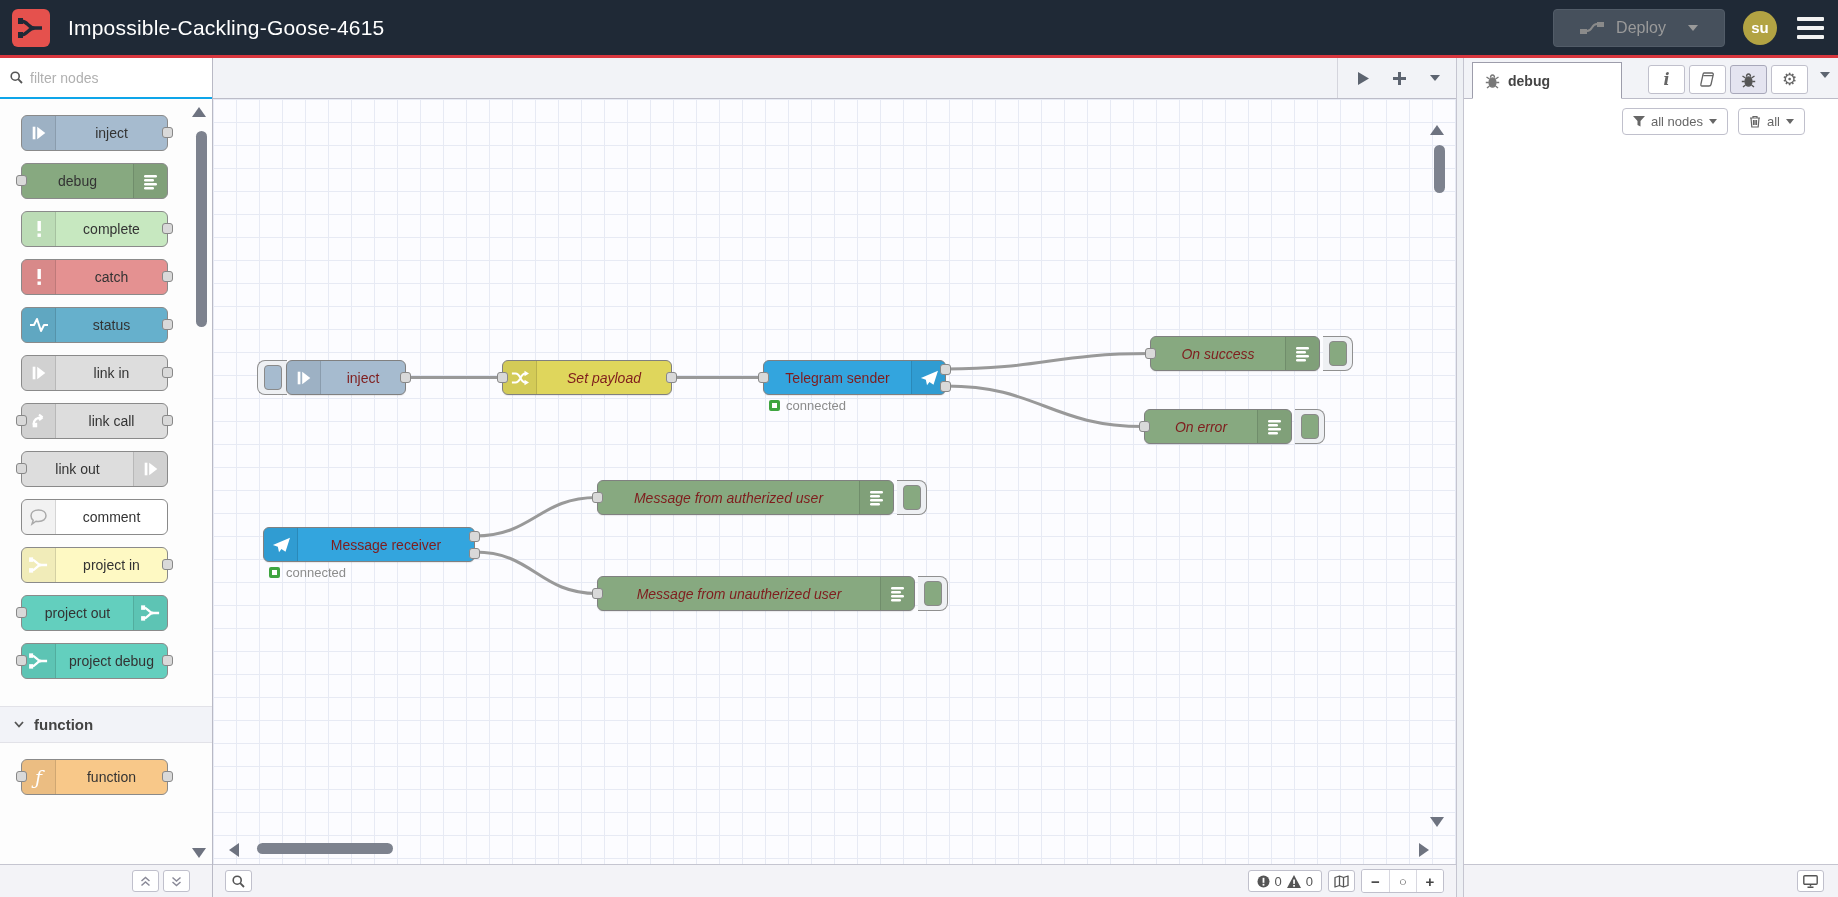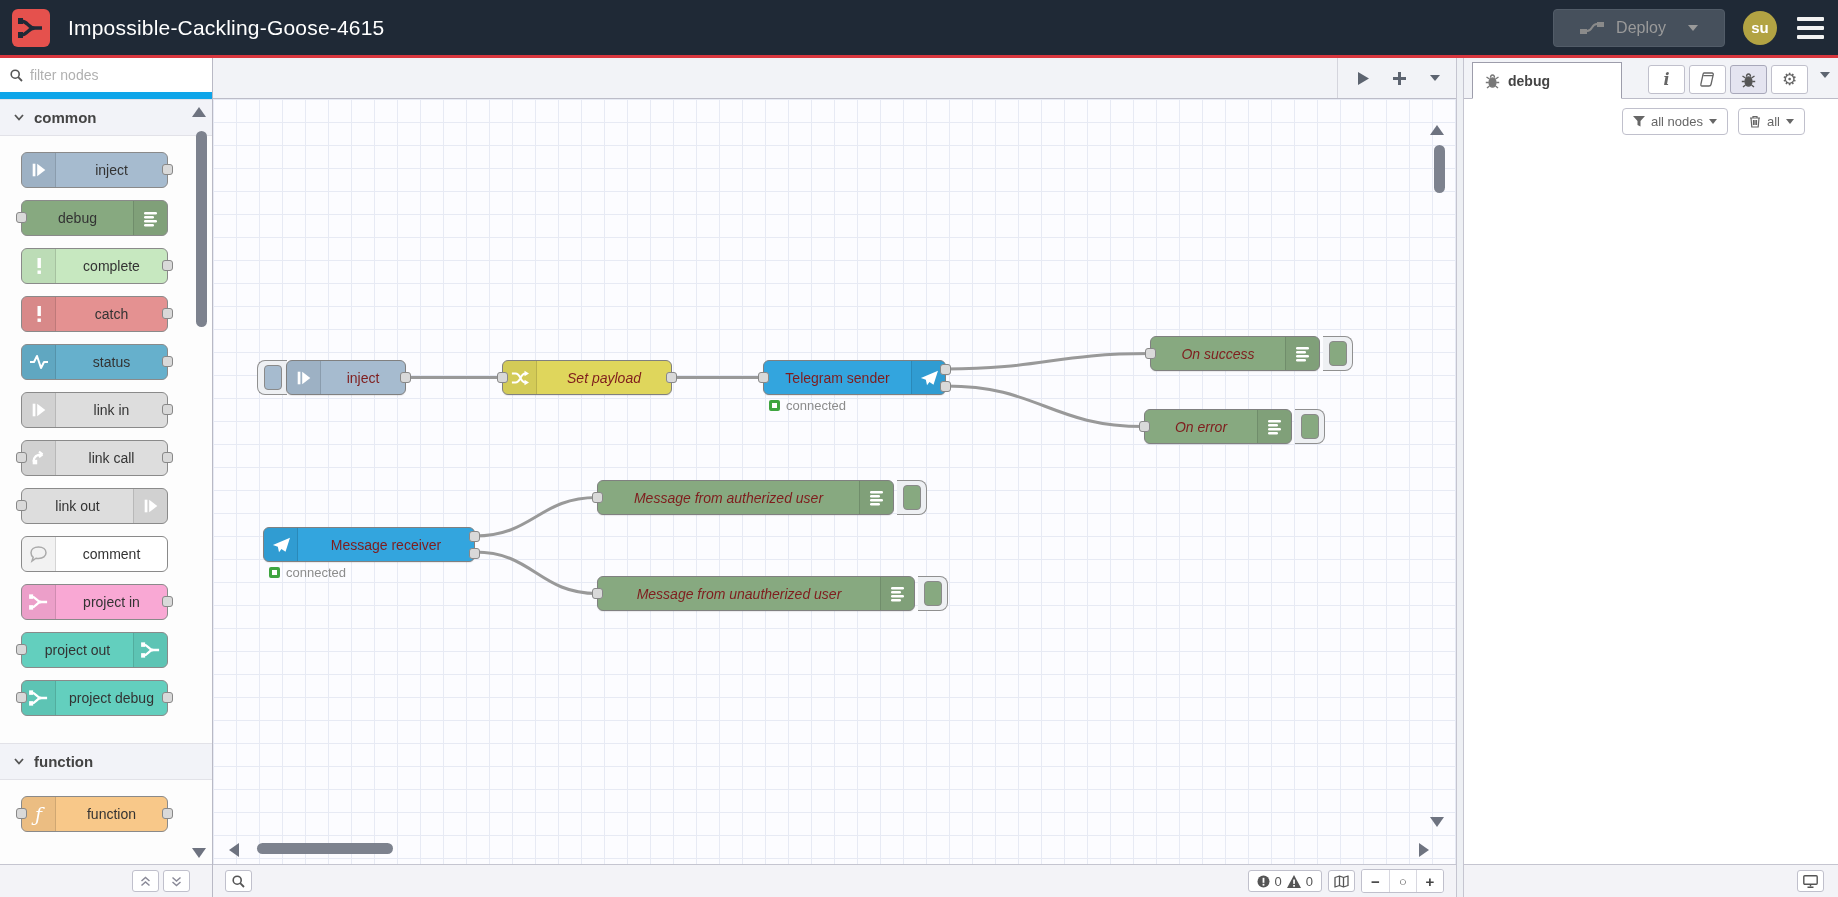--- a/index.html
+++ b/index.html
@@ -15,21 +15,21 @@
   .deploy-caret { margin-left:10px; }
   .avatar { width:34px; height:34px; border-radius:50%; background:#b2a343; color:#fff; font-size:15px; font-weight:bold; display:flex; align-items:center; justify-content:center; }
   .hamburger { display:flex; flex-direction:column; gap:5px; padding:4px 2px; cursor:pointer; }
   .hamburger span { display:block; width:27px; height:4px; background:#f2f2f2; border-radius:1px; }
 
   
   .main { display:flex; height:839px; }
 
   
   .palette { width:213px; border-right:1px solid #b9b9c5; background:#fff; display:flex; flex-direction:column; position:relative; }
-  .palette-search { height:41px; border-bottom:7px solid #0ea5e9; display:flex; align-items:center; padding:0 10px; gap:7px; background:#fff; }
+  .palette-search { height:41px; border-bottom:2px solid #0ea5e9; display:flex; align-items:center; padding:0 10px; gap:7px; background:#fff; }
   .palette-search input { border:none; outline:none; font-size:14px; color:#555; width:150px; background:transparent; }
   .palette-search input::placeholder { color:#b0b0b0; }
   .palette-list { flex:1; overflow:hidden; background:#fdfdfd; position:relative; }
   .cat-header { background:#f2f3f8; border-top:1px solid #e2e2e8; border-bottom:1px solid #e2e2e8; padding:9px 14px; font-size:15px; font-weight:bold; color:#444; display:flex; align-items:center; gap:10px; cursor:pointer; }
   .pal-node { position:relative; width:147px; height:36px; margin:12px 0 0 21px; border:1px solid #8a8a8a; border-radius:6px; display:flex; align-items:stretch; font-size:14px; color:#333; cursor:grab; background:#ddd; }
   .pal-node.first { margin-top:16px; }
   .icon-region { width:34px; display:flex; align-items:center; justify-content:center; background:rgba(0,0,0,0.05); flex:none; }
   .icon-region.left { border-right:1px solid rgba(0,0,0,0.12); border-radius:5px 0 0 5px; }
   .icon-region.right { border-left:1px solid rgba(0,0,0,0.12); border-radius:0 5px 5px 0; }
   .n-label { flex:1; display:flex; align-items:center; justify-content:center; white-space:nowrap; padding:0 6px; }
@@ -140,26 +140,20 @@
   <aside class="palette">
     <div class="palette-search">
       <svg width="13" height="13" viewBox="0 0 13 13">
           <circle cx="5.2" cy="5.2" r="4" stroke="#555" stroke-width="1.6" fill="none"></circle>
           <path d="M8.2 8.2 L12 12" stroke="#555" stroke-width="1.8"></path>
         </svg>
       <input type="text" placeholder="filter nodes" style="">
     </div>
 
     <div class="palette-list">
-      <div class="cat-header">
-        <svg width="10" height="7" viewBox="0 0 10 7">
-            <path d="M1 1 L5 5.5 L9 1" stroke="#555" stroke-width="1.8" fill="none"></path>
-          </svg>
-        <span>common</span>
-      </div>
 
       <div class="pal-node first" style="background:#a6bbcf">
         <div class="icon-region left">
           <svg width="18" height="18" viewBox="0 0 20 20">
               <rect x="3" y="3" width="3" height="14" fill="#fff"></rect>
               <path d="M8 3 L17 10 L8 17 Z" fill="#fff"></path>
             </svg>
         </div>
         <div class="n-label">inject</div>
         <div class="port pr"></div>
@@ -248,21 +242,21 @@
 
       <div class="pal-node" style="background:#fff">
         <div class="icon-region left">
           <svg width="19" height="18" viewBox="0 0 19 18">
               <path d="M9.5 2 C14 2 17 4.5 17 7.8 C17 11 14 13.5 9.5 13.5 C8.6 13.5 7.8 13.4 7 13.2 L3 16 L4.2 12.3 C2.8 11.2 2 9.6 2 7.8 C2 4.5 5 2 9.5 2 Z" stroke="#aaa" stroke-width="1.5" fill="none"></path>
             </svg>
         </div>
         <div class="n-label">comment</div>
       </div>
 
-      <div class="pal-node" style="background:#f9a8d4">
+      <div class="pal-node" style="background:#fef9c3">
         <div class="icon-region left">
           <svg width="20" height="18" viewBox="0 0 22 20">
               <path d="M2 4 C9 4 7 10 14 10 M2 16 C9 16 7 10 14 10 M14 10 H20" stroke="#fff" stroke-width="2.6" fill="none"></path>
               <rect x="0" y="1.5" width="4.5" height="5" fill="#fff"></rect>
               <rect x="0" y="13.5" width="4.5" height="5" fill="#fff"></rect>
             </svg>
         </div>
         <div class="n-label">project in</div>
         <div class="port pr"></div>
       </div>

